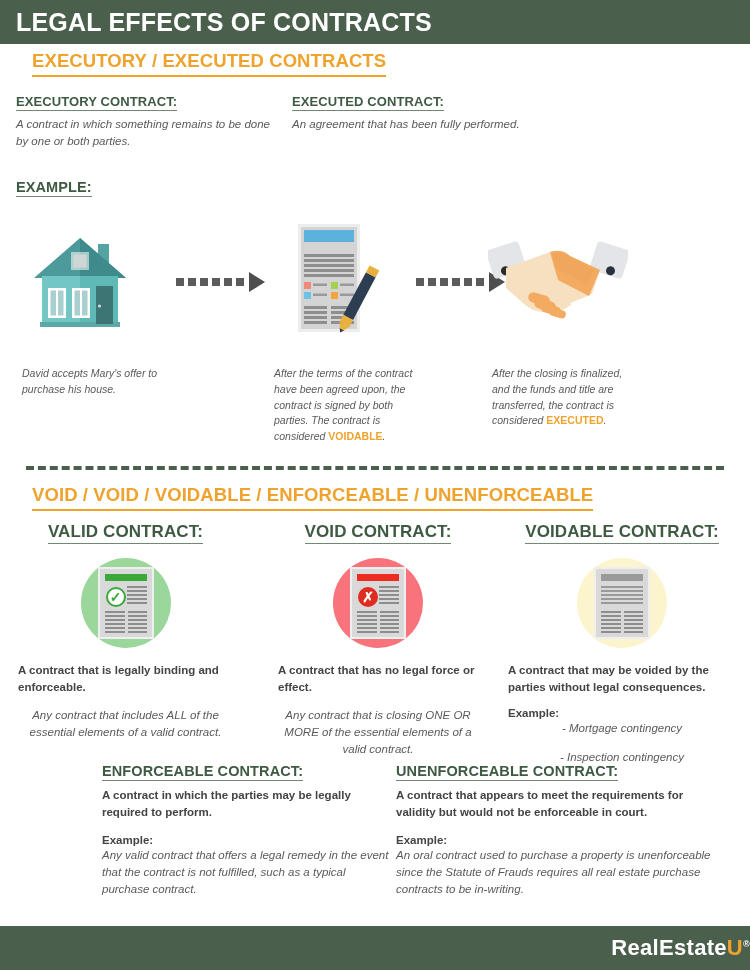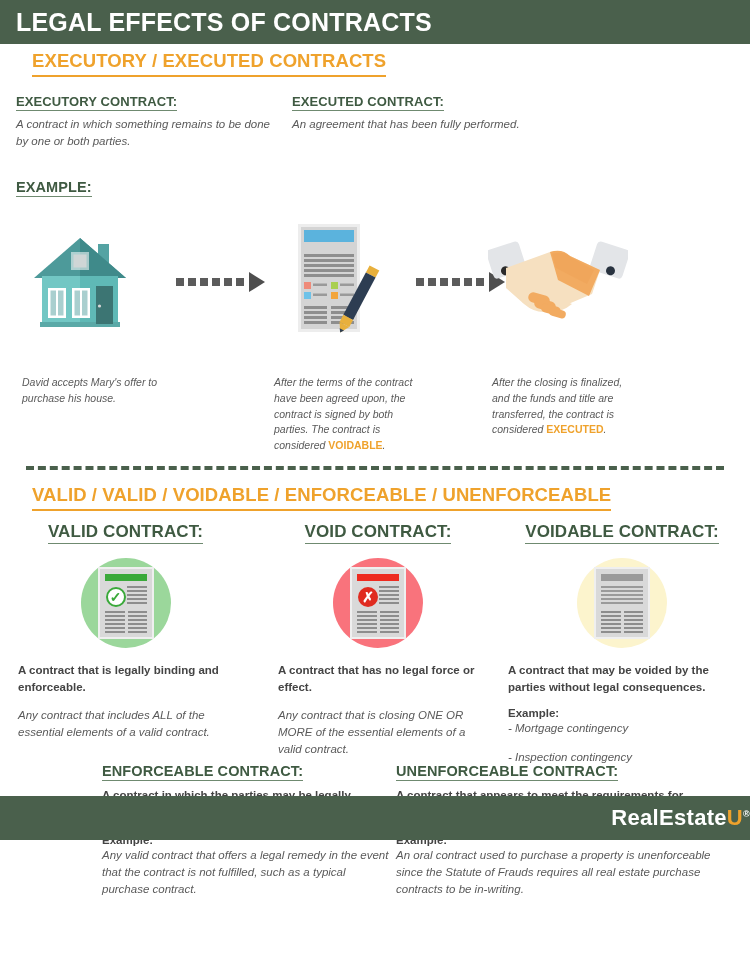--- a/index.html
+++ b/index.html
@@ -4,21 +4,21 @@
 <style>
   html,body{margin:0;padding:0;}
   body{
     width:750px;height:970px;
     background:#ffffff;
     font-family:"Liberation Sans", sans-serif;
     color:#4a4a4a;
     overflow:hidden;
     position:relative;
   }
-  .page{position:relative;width:750px;height:840px;border-radius:30px;}
+  .page{position:relative;width:750px;height:970px;border-radius:30px;}
 
   
   .titlebar{
     height:44px;background:#4a604c;display:flex;align-items:center;
     padding-left:16px;box-sizing:border-box;
   }
   .titlebar h1{
     margin:0;color:#ffffff;font-size:25px;font-weight:bold;
     letter-spacing:.2px;line-height:1;
   }
@@ -57,21 +57,21 @@
 
   .arrow{position:absolute;top:54px;display:flex;align-items:center;}
   .arrow .dash{width:8px;height:8px;background:#5b5b5b;margin-right:4px;}
   .arrow .head{
     width:0;height:0;border-top:10px solid transparent;
     border-bottom:10px solid transparent;border-left:16px solid #4e4e4e;
     margin-left:1px;
   }
 
   .caps{position:absolute;left:16px;top:366px;width:720px;}
-  .caps .c{position:absolute;top:9px;}
+  .caps .c{position:absolute;top:0;}
   .caps .ital{font-size:10.5px;line-height:1.5;}
   .hl{color:#efa22c;font-weight:bold;font-style:normal;}
 
   
   .divider{
     position:absolute;left:26px;top:466px;width:698px;height:0;
     border-top:4px dashed #4a604c;
   }
 
   
@@ -105,21 +105,21 @@
   .badge{
     position:absolute;left:6px;top:18px;width:20px;height:20px;border-radius:50%;
     display:flex;align-items:center;justify-content:center;font-size:14px;
     color:#fff;font-weight:bold;line-height:1;
   }
   .badge.ok{background:#fff;color:#3aa93a;border:2.5px solid #3aa93a;box-sizing:border-box;}
   .badge.no{background:#e02b20;color:#fff;}
 
   .vtxt{margin-top:14px;}
   .vtxt .bold-body{margin:0;}
-  .vtxt .ital{margin-top:12px;}
+  .vtxt .ital{margin-top:12px;text-align:center;}
   .vtxt .ex-lbl{font-weight:bold;font-size:11.5px;color:#444;margin-top:12px;}
   .vtxt .ex-lbl + .ital{margin-top:1px;}
 
   
   .ecols{position:absolute;left:0;top:762px;width:750px;}
   .ecol{position:absolute;top:0;}
   .ecol .bold-body{margin-top:6px;}
   .ecol .ex-lbl{font-weight:bold;font-size:11.5px;color:#444;margin-top:14px;}
   .ecol .ex-lbl + .ital{margin-top:1px;}
 
@@ -278,21 +278,21 @@
       <div class="ital"><span>After the terms of the contract have been agreed upon, the contract is signed by both parties. The contract is considered </span><span class="hl">VOIDABLE</span><span>.</span></div>
     </div>
     <div class="c" style="left:476px;width:140px;">
       <div class="ital"><span>After the closing is finalized, and the funds and title are transferred, the contract is considered </span><span class="hl">EXECUTED</span><span>.</span></div>
     </div>
   </div>
 
   <div class="divider"></div>
 
   <div class="sec2-head">
-    <div class="sec-head">VALID / VALID / VOIDABLE / ENFORCEABLE / UNENFORCEABLE</div>
+    <div class="sec-head">VOID / VOID / VOIDABLE / ENFORCEABLE / UNENFORCEABLE</div>
   </div>
 
   <div class="vcols">
 
     <div class="vcol" style="left:18px;width:215px;">
       <div class="hd">
         <span class="sub-head">VALID CONTRACT:</span>
       </div>
       <div class="circle c-green">
         <div class="doc">

